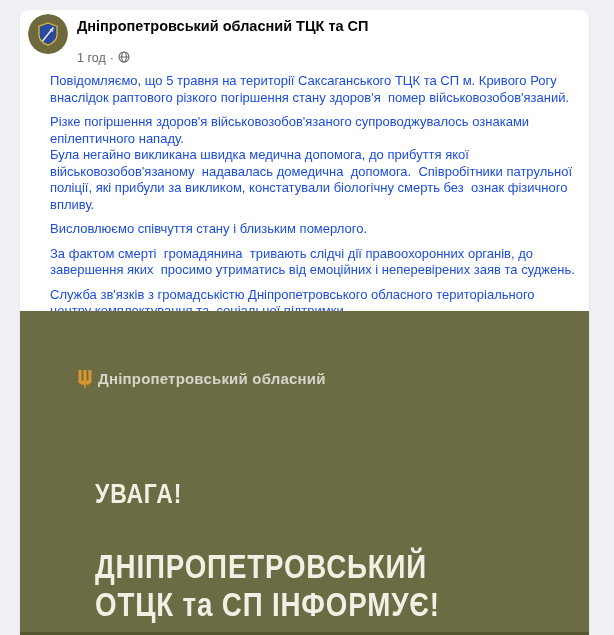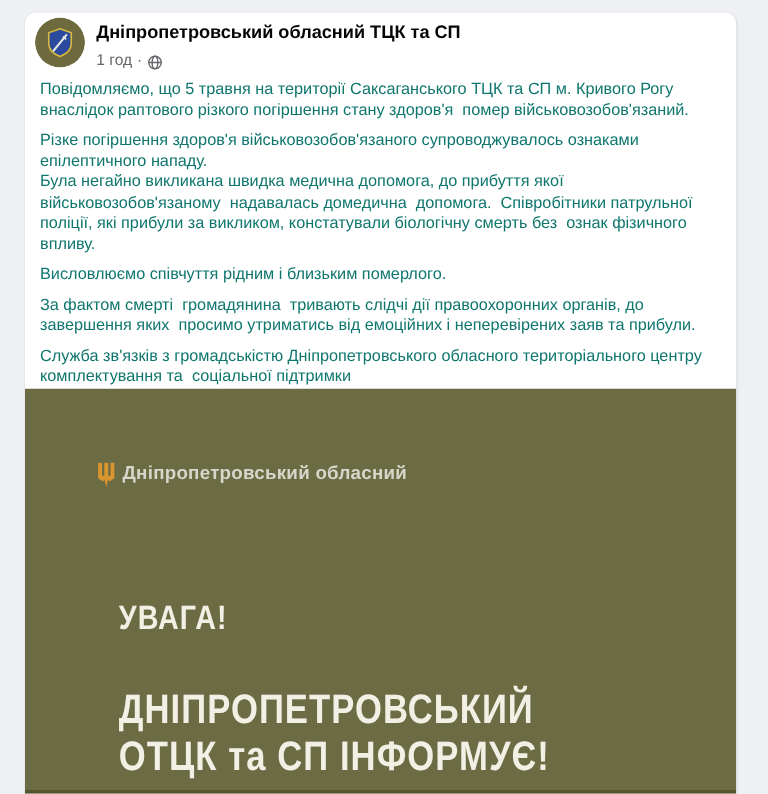--- a/index.html
+++ b/index.html
@@ -46,35 +46,35 @@
   }
   .author-name {
     font-size: 14.5px;
     font-weight: bold;
     color: #050505;
     line-height: 18px;
     text-decoration: none;
     cursor: pointer;
   }
   .sub-line {
-    margin-top: 6px;
+    margin-top: 16px;
     display: flex;
-    align-items: flex-end;
+    align-items: flex-start;
     gap: 4px;
     font-size: 12.5px;
     color: #65676b;
     line-height: 15px;
   }
   .sub-line .sep { color: #65676b; }
   .globe { display: inline-block; vertical-align: middle; }
   .post-text {
-    padding: 7px 12px 0 12px;
+    padding: 7px 12px 0 30px;
     font-size: 13px;
     line-height: 16.5px;
-    color: #0f766e;
+    color: #1d4ed8;
   }
   .post-text p {
     margin: 0 0 8px 0;
     white-space: pre-wrap;
   }
   .post-image {
     position: absolute;
     left: 0;
     top: 301px;
     width: 569px;
@@ -161,22 +161,22 @@
             <line x1="1" y1="6" x2="11" y2="6" stroke="#65676b" stroke-width="1.1"></line>
           </svg>
         </div>
       </div>
     </div>
 
     <div class="post-text">
       <p>Повідомляємо, що 5 травня на території Саксаганського ТЦК та СП м. Кривого Рогу внаслідок раптового різкого погіршення стану здоров'я  помер військовозобов'язаний.</p>
       <p>Різке погіршення здоров'я військовозобов'язаного супроводжувалось ознаками епілептичного нападу.
 Була негайно викликана швидка медична допомога, до прибуття якої військовозобов'язаному  надавалась домедична  допомога.  Співробітники патрульної поліції, які прибули за викликом, констатували біологічну смерть без  ознак фізичного впливу.</p>
-      <p>Висловлюємо співчуття рідним і близьким померлого.</p>
-      <p>За фактом смерті  громадянина  тривають слідчі дії правоохоронних органів, до завершення яких  просимо утриматись від емоційних і неперевірених заяв та прибули.</p>
+      <p>Висловлюємо співчуття стану і близьким померлого.</p>
+      <p>За фактом смерті  громадянина  тривають слідчі дії правоохоронних органів, до завершення яких  просимо утриматись від емоційних і неперевірених заяв та суджень.</p>
       <p>Служба зв'язків з громадськістю Дніпропетровського обласного територіального центру комплектування та  соціальної підтримки</p>
     </div>
 
     <div class="post-image">
       <div class="img-brand">
         <svg class="trident-icon" viewBox="0 0 14 20">
           <path fill="#d9952f" d="M0.5 0 H3.6 V10.5 H5.4 V0 H8.6 V10.5 H10.4 V0 H13.5 V12.5 L9.6 15.2 L8.4 13.8 L7 20 L5.6 13.8 L4.4 15.2 L0.5 12.5 Z"></path>
         </svg>
         <div class="img-brand-text">
           <div>Дніпропетровський обласний</div>

